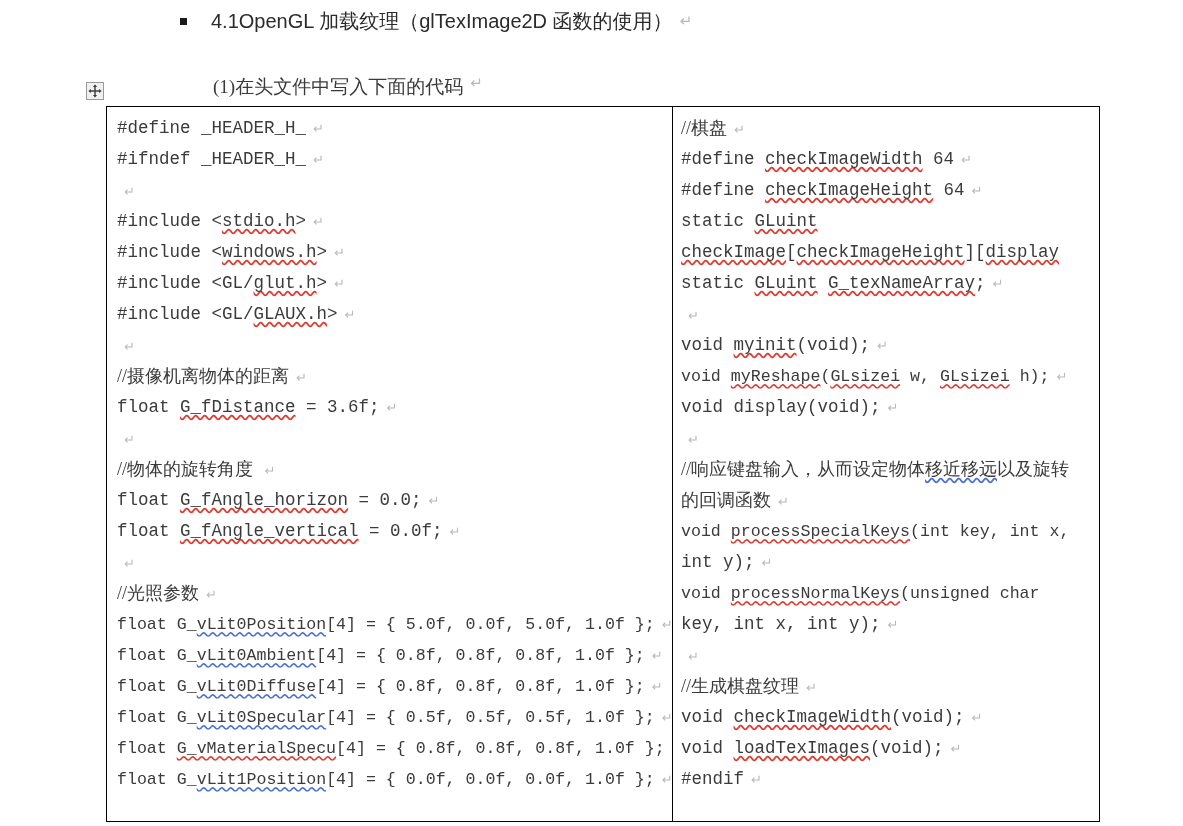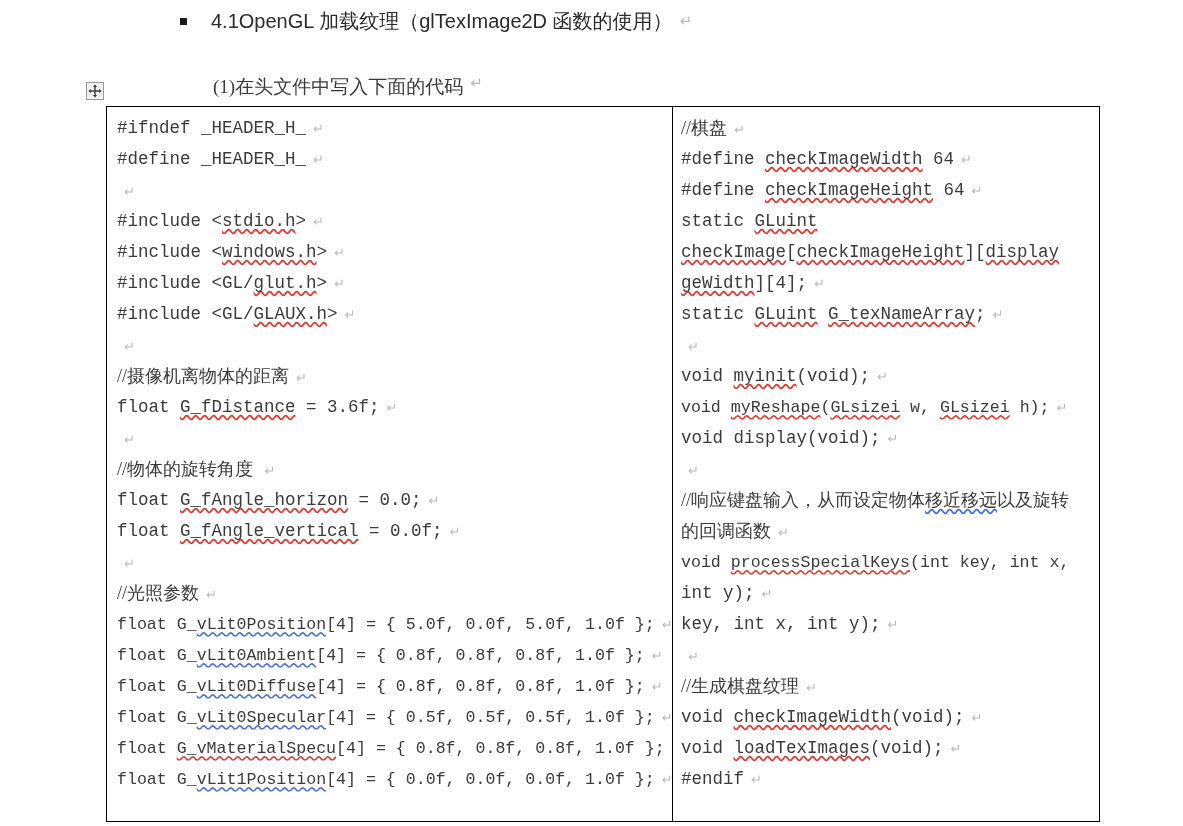--- a/index.html
+++ b/index.html
@@ -116,22 +116,22 @@
       <polygon points="1.4,8 4,10.1 4,5.9"></polygon>
       <polygon points="14.6,8 12,10.1 12,5.9"></polygon>
     </g>
   </svg>
 </div>
 
 <div class="code-table">
 
   <div class="cell left">
 
+    <div class="line mono"><span>#define _HEADER_H_</span><span class="pilcrow sm">↵</span></div>
     <div class="line mono"><span>#ifndef _HEADER_H_</span><span class="pilcrow sm">↵</span></div>
-    <div class="line mono"><span>#define _HEADER_H_</span><span class="pilcrow sm">↵</span></div>
     <div class="line"><span class="pilcrow sm">↵</span></div>
     <div class="line mono">#include &lt;<span class="sq">stdio.h</span>&gt;<span class="pilcrow sm">↵</span></div>
     <div class="line mono">#include &lt;<span class="sq">windows.h</span>&gt;<span class="pilcrow sm">↵</span></div>
     <div class="line mono">#include &lt;GL/<span class="sq">glut.h</span>&gt;<span class="pilcrow sm">↵</span></div>
     <div class="line mono">#include &lt;GL/<span class="sq">GLAUX.h</span>&gt;<span class="pilcrow sm">↵</span></div>
     <div class="line"><span class="pilcrow sm">↵</span></div>
     <div class="line cjk"><span>//摄像机离物体的距离</span><span class="pilcrow sm">↵</span></div>
     <div class="line mono">float <span class="sq">G_fDistance</span> = 3.6f;<span class="pilcrow sm">↵</span></div>
     <div class="line"><span class="pilcrow sm">↵</span></div>
     <div class="line cjk"><span>//物体的旋转角度 </span><span class="pilcrow sm">↵</span></div>
@@ -148,31 +148,31 @@
 
   </div>
 
   <div class="cell right">
 
     <div class="line cjk"><span>//棋盘</span><span class="pilcrow sm">↵</span></div>
     <div class="line mono">#define <span class="sq">checkImageWidth</span> 64<span class="pilcrow sm">↵</span></div>
     <div class="line mono">#define <span class="sq">checkImageHeight</span> 64<span class="pilcrow sm">↵</span></div>
     <div class="line mono">static <span class="sq">GLuint</span></div>
     <div class="line mono"><span class="sq">checkImage</span>[<span class="sq">checkImageHeight</span>][<span class="sq">display</span></div>
-    <div class="line mono"><span class="sq">geWidth</span>][4];<span class="pilcrow sm">↵</span></div>
     <div class="line mono">static <span class="sq">GLuint</span> <span class="sq">G_texNameArray</span>;<span class="pilcrow sm">↵</span></div>
     <div class="line"><span class="pilcrow sm">↵</span></div>
     <div class="line mono">void <span class="sq">myinit</span>(void);<span class="pilcrow sm">↵</span></div>
     <div class="line mono tight">void <span class="sq">myReshape</span>(<span class="sq">GLsizei</span> w, <span class="sq">GLsizei</span> h);<span class="pilcrow sm">↵</span></div>
     <div class="line mono">void display(void);<span class="pilcrow sm">↵</span></div>
     <div class="line"><span class="pilcrow sm">↵</span></div>
     <div class="line cjk">//响应键盘输入，从而设定物体<span class="sqb">移近移远</span>以及旋转</div>
     <div class="line cjk"><span>的回调函数</span><span class="pilcrow sm">↵</span></div>
     <div class="line mono tight">void <span class="sq">processSpecialKeys</span>(int key, int x,</div>
     <div class="line mono"><span>int y);</span><span class="pilcrow sm">↵</span></div>
+    <div class="line mono tight">void <span class="sq">processNormalKeys</span>(unsigned char</div>
     <div class="line mono"><span>key, int x, int y);</span><span class="pilcrow sm">↵</span></div>
     <div class="line"><span class="pilcrow sm">↵</span></div>
     <div class="line cjk"><span>//生成棋盘纹理</span><span class="pilcrow sm">↵</span></div>
     <div class="line mono">void <span class="sq">checkImageWidth</span>(void);<span class="pilcrow sm">↵</span></div>
     <div class="line mono">void <span class="sq">loadTexImages</span>(void);<span class="pilcrow sm">↵</span></div>
     <div class="line mono"><span>#endif</span><span class="pilcrow sm">↵</span></div>
 
   </div>
 </div>
 

